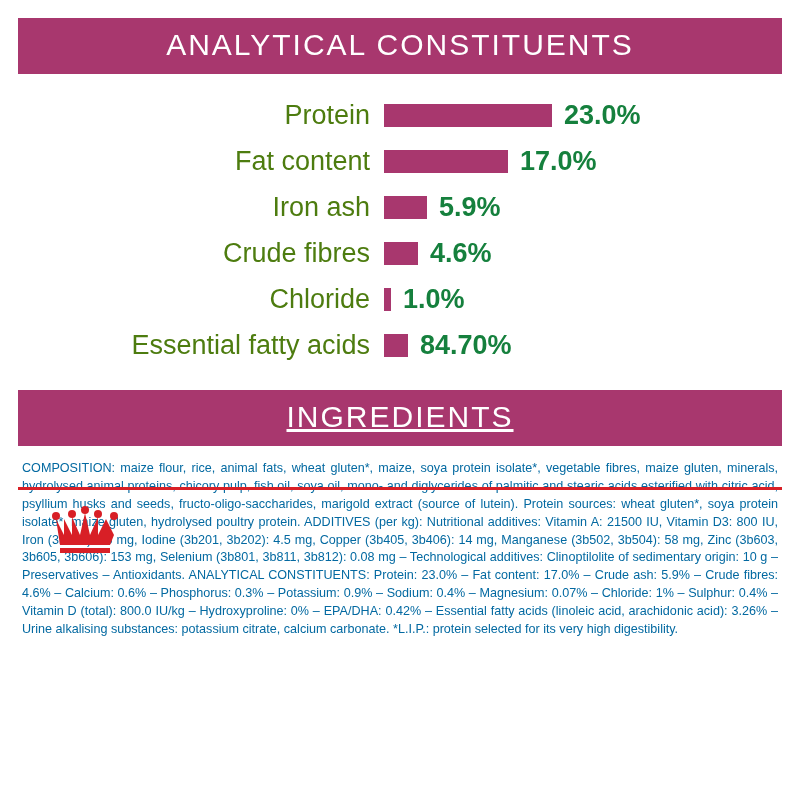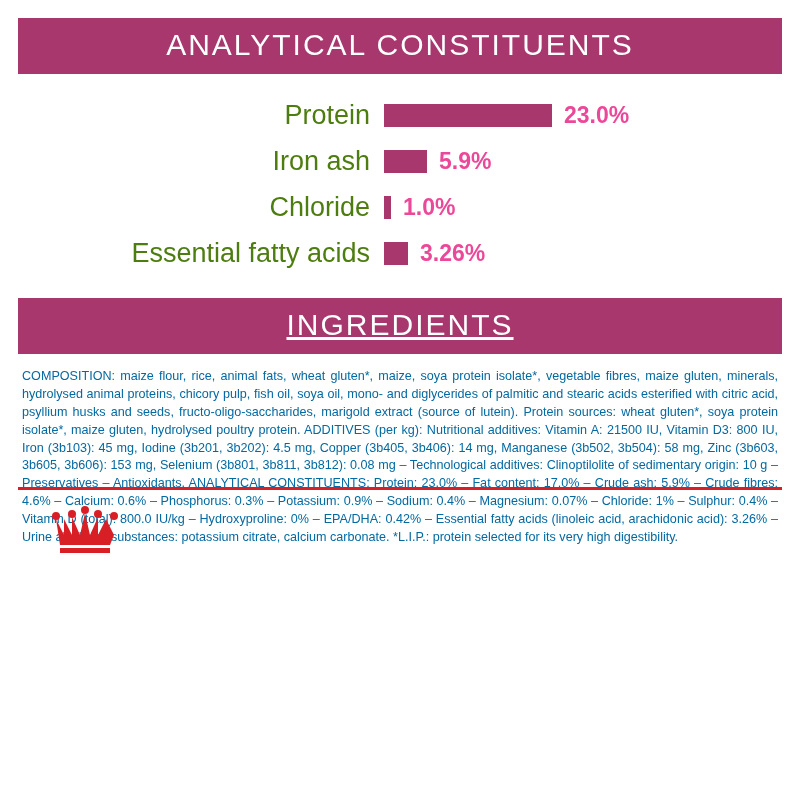--- a/index.html
+++ b/index.html
@@ -59,23 +59,23 @@
   .chart-bar-wrap {
     display: flex;
     align-items: center;
     flex: 1;
   }
   .chart-bar {
     height: 23px;
     background: #a8376e;
   }
   .chart-value {
-    font-size: 23px;
+    font-size: 27px;
     font-weight: bold;
-    color: #ec4899;
+    color: #15803d;
     margin-left: 12px;
     white-space: nowrap;
   }
 
   
   .composition {
     padding: 14px 4px 0 4px;
     font-size: 12.6px;
     line-height: 1.42;
     text-align: justify;
@@ -115,38 +115,52 @@
 
   <div class="chart">
     <div class="chart-row">
       <div class="chart-label">Protein</div>
       <div class="chart-bar-wrap">
         <div class="chart-bar" style="width: 168px; background: rgb(168, 55, 110);"></div>
         <div class="chart-value">23.0%</div>
       </div>
     </div>
     <div class="chart-row">
+      <div class="chart-label">Fat content</div>
+      <div class="chart-bar-wrap">
+        <div class="chart-bar" style="width: 124px; background: rgb(168, 55, 110);"></div>
+        <div class="chart-value">17.0%</div>
+      </div>
+    </div>
+    <div class="chart-row">
       <div class="chart-label">Iron ash</div>
       <div class="chart-bar-wrap">
         <div class="chart-bar" style="width: 43px; background: rgb(168, 55, 110);"></div>
         <div class="chart-value">5.9%</div>
+      </div>
+    </div>
+    <div class="chart-row">
+      <div class="chart-label">Crude fibres</div>
+      <div class="chart-bar-wrap">
+        <div class="chart-bar" style="width: 34px; background: rgb(168, 55, 110);"></div>
+        <div class="chart-value">4.6%</div>
       </div>
     </div>
     <div class="chart-row">
       <div class="chart-label">Chloride</div>
       <div class="chart-bar-wrap">
         <div class="chart-bar" style="width: 7px; background: rgb(168, 55, 110);"></div>
         <div class="chart-value">1.0%</div>
       </div>
     </div>
     <div class="chart-row">
       <div class="chart-label">Essential fatty acids</div>
       <div class="chart-bar-wrap">
         <div class="chart-bar" style="width: 24px; background: rgb(168, 55, 110);"></div>
-        <div class="chart-value">3.26%</div>
+        <div class="chart-value">84.70%</div>
       </div>
     </div>
   </div>
 
   <div class="banner banner-ingredients">INGREDIENTS</div>
 
   <div class="composition">COMPOSITION: maize flour, rice, animal fats, wheat gluten*, maize, soya protein isolate*, vegetable fibres, maize gluten, minerals, hydrolysed animal proteins, chicory pulp, fish oil, soya oil, mono- and diglycerides of palmitic and stearic acids esterified with citric acid, psyllium husks and seeds, fructo-oligo-saccharides, marigold extract (source of lutein). Protein sources: wheat gluten*, soya protein isolate*, maize gluten, hydrolysed poultry protein. ADDITIVES (per kg): Nutritional additives: Vitamin A: 21500 IU, Vitamin D3: 800 IU, Iron (3b103): 45 mg, Iodine (3b201, 3b202): 4.5 mg, Copper (3b405, 3b406): 14 mg, Manganese (3b502, 3b504): 58 mg, Zinc (3b603, 3b605, 3b606): 153 mg, Selenium (3b801, 3b811, 3b812): 0.08 mg – Technological additives: Clinoptilolite of sedimentary origin: 10 g – Preservatives – Antioxidants. ANALYTICAL CONSTITUENTS: Protein: 23.0% – Fat content: 17.0% – Crude ash: 5.9% – Crude fibres: 4.6% – Calcium: 0.6% – Phosphorus: 0.3% – Potassium: 0.9% – Sodium: 0.4% – Magnesium: 0.07% – Chloride: 1% – Sulphur: 0.4% – Vitamin D (total): 800.0 IU/kg – Hydroxyproline: 0% – EPA/DHA: 0.42% – Essential fatty acids (linoleic acid, arachidonic acid): 3.26% – Urine alkalising substances: potassium citrate, calcium carbonate. *L.I.P.: protein selected for its very high digestibility.</div>
 
   <div class="footer">
     <div class="footer-rule"></div>

